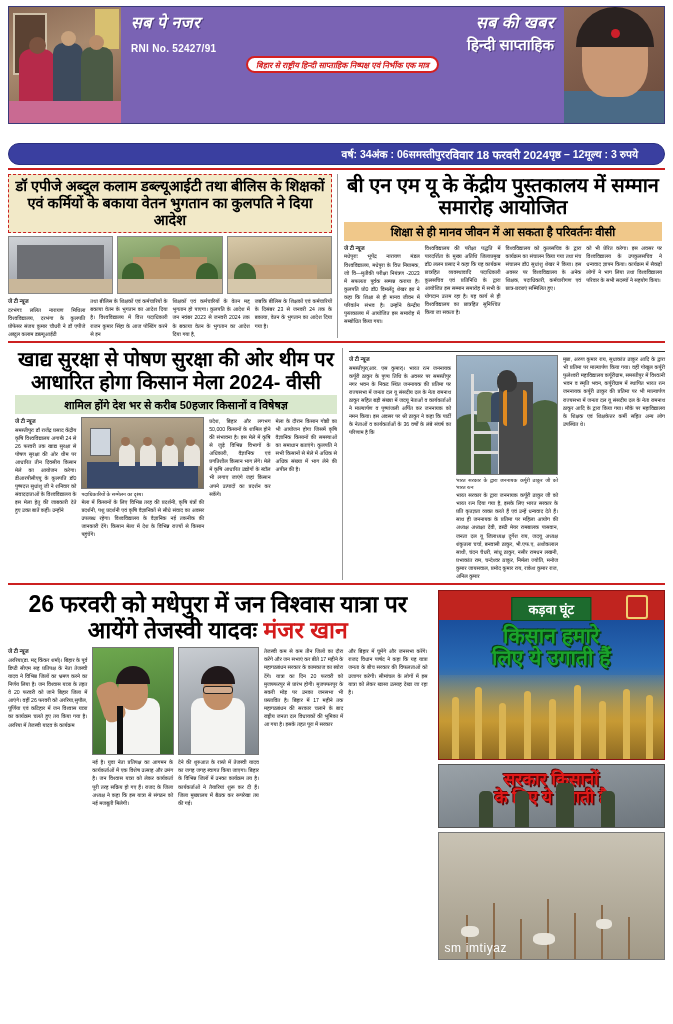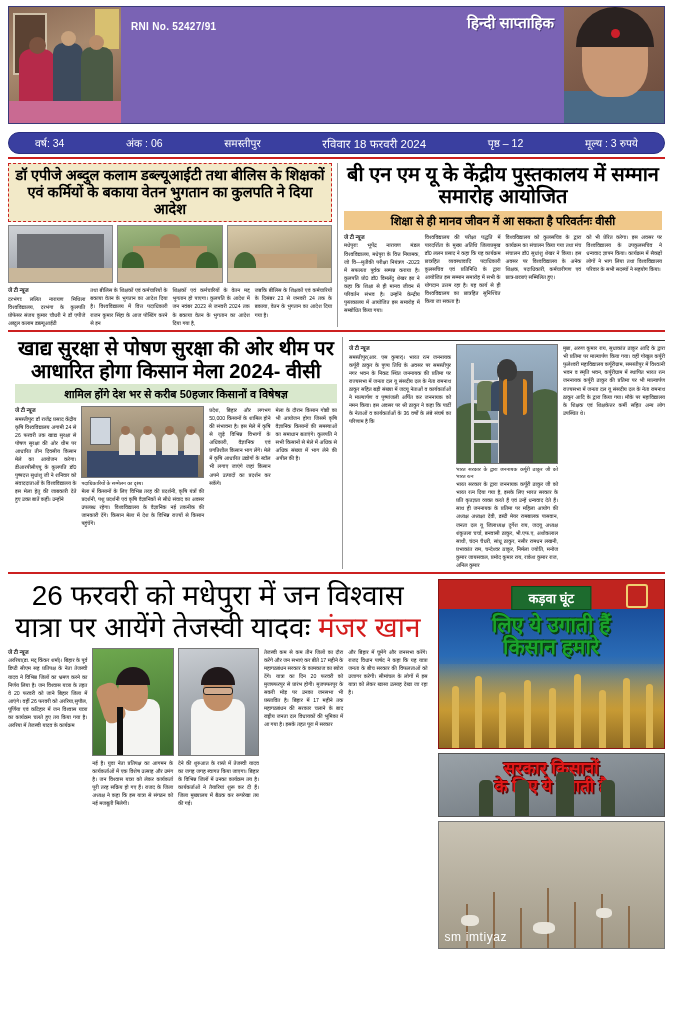--- a/index.html
+++ b/index.html
@@ -56,24 +56,24 @@
   .pl-desk { left:0; bottom:0; width:112px; height:22px; background:#c96a92; }
   .pl-board { right:2px; top:2px; width:24px; height:40px; background:#d8c070; }
   .pr-bg { inset:0; background: linear-gradient(150deg,#8e6a55,#6a4a3c); }
   .pr-face { left:18px; top:8px; width:66px; height:82px; border-radius:42% 42% 38% 38%; background:#c99875; }
   .pr-hair { left:12px; top:0px; width:78px; height:40px; border-radius:40px 40px 0 0; background:#2a2220; }
   .pr-bindi { left:47px; top:22px; width:9px; height:9px; border-radius:50%; background:#cc1f2a; }
   .pr-sari { left:0; bottom:0; width:100px; height:32px; background:#4a6a86; }
 
   
   .infobar {
-    margin-top: 8px; height: 22px; background: #3a3fa0; border-radius: 11px;
+    margin-top: 19px; height: 22px; background: #3a3fa0; border-radius: 11px;
     border: 1px solid #2a2f80;
-    display: flex; align-items: center; justify-content: space-between;
-    padding: 0 26px; color: #ffffff; font-size: 10.5px; font-weight: normal;
+    display: flex; align-items: center; justify-content: flex-end;
+    padding: 0 26px; color: #ffffff; font-size: 10.5px; font-weight: bold;
   }
   .infobar span { white-space: nowrap; }
   .ib-date { font-size: 11.5px; }
 
   
   .hr-red { height: 2px; background: #cc2020; margin: 3px 0; }
   .hr-thin { height: 1px; background: #333; margin: 3px 0; }
 
   
   .sec1 { display: flex; margin-top: 4px; }
@@ -143,21 +143,21 @@
   .st-rung { position:absolute; left:14%; width:30px; height:3px; background:#dcdcdc; }
   .st-person { position:absolute; bottom:52px; width:18px; height:30px; background:#6a7a55; border-radius:6px 6px 0 0; }
   .st-tree { position:absolute; bottom:0; width:40px; height:60px; background:#4b6340; border-radius:22px 22px 0 0; }
 
   
   .sec3 { display: flex; margin-top: 5px; }
   .s3-left { width: 432px; padding-right: 6px; }
   .s3-right { width: 235px; padding-left: 4px; }
 
   .hl-bottom {
-    font-size: 28px; font-weight: normal; line-height: 1.14; text-align: center;
+    font-size: 23px; font-weight: bold; line-height: 1.14; text-align: center;
     color: #000; padding: 1px 0;
   }
   .hl-bottom .red { color: #d41b1b; }
   .subhl-red {
     background: #e41e20; color: #ffffff; text-align: center; font-weight: bold;
     font-size: 12.5px; line-height: 1.2; padding: 3px 2px; margin-top: 3px;
   }
 
   .bot-photo-row { display:flex; gap:4px; }
   .bp { position:relative; overflow:hidden; border:1px solid #777; height: 108px; }
@@ -228,24 +228,29 @@
       <div class="ph pl-p1"></div>
         <div class="ph pl-head1"></div>
       <div class="ph pl-p2"></div>
         <div class="ph pl-head2"></div>
       <div class="ph pl-p3"></div>
         <div class="ph pl-head3"></div>
       <div class="ph pl-desk"></div>
     </div>
 
     <div class="mh-center">
+      <div class="mh-taglines">
+        <div class="mh-tag">सब पे नजर</div>
+        <div class="mh-tag">सब की खबर</div>
+      </div>
       <div class="mh-row3">
         <div class="mh-rni">RNI No. 52427/91</div>
         <div class="mh-weekly">हिन्दी साप्ताहिक</div>
       </div>
+      <div class="mh-strip">बिहार से राष्ट्रीय हिन्दी साप्ताहिक निष्पक्ष एवं निर्भीक एक मात्र</div>
     </div>
 
     <div class="mh-photo-right">
       <div class="ph pr-bg"></div>
       <div class="ph pr-sari"></div>
       <div class="ph pr-face"></div>
       <div class="ph pr-hair"></div>
       <div class="ph pr-bindi"></div>
     </div>
   </div>
@@ -414,22 +419,22 @@
         <div class="bodytext">और बिहार में घूमेंगे और जनसभा करेंगे। राजद विधान पार्षद ने कहा कि यह यात्रा जनता के बीच सरकार की विफलताओं को उजागर करेगी। सीमांचल के लोगों में इस यात्रा को लेकर खासा उत्साह देखा जा रहा है।</div>
       </div>
     </div>
 
     <div class="s3-right">
 
       <div class="ad-block ad-kadwa">
         <div class="ad-ribbon">कड़वा घूंट</div>
         <div class="ad-seal"></div>
         <div class="ad-head-green">
+          <div>किसान हमारे</div>
           <div>लिए ये उगाती  हैं</div>
-          <div>किसान हमारे</div>
         </div>
         <div class="ad-wheat">
           <div class="wstalk" style="left:6%;height:62px;"></div>
           <div class="wstalk" style="left:16%;height:72px;"></div>
           <div class="wstalk" style="left:27%;height:56px;"></div>
           <div class="wstalk" style="left:38%;height:68px;"></div>
           <div class="wstalk" style="left:49%;height:60px;"></div>
           <div class="wstalk" style="left:60%;height:74px;"></div>
           <div class="wstalk" style="left:71%;height:58px;"></div>
           <div class="wstalk" style="left:82%;height:70px;"></div>

